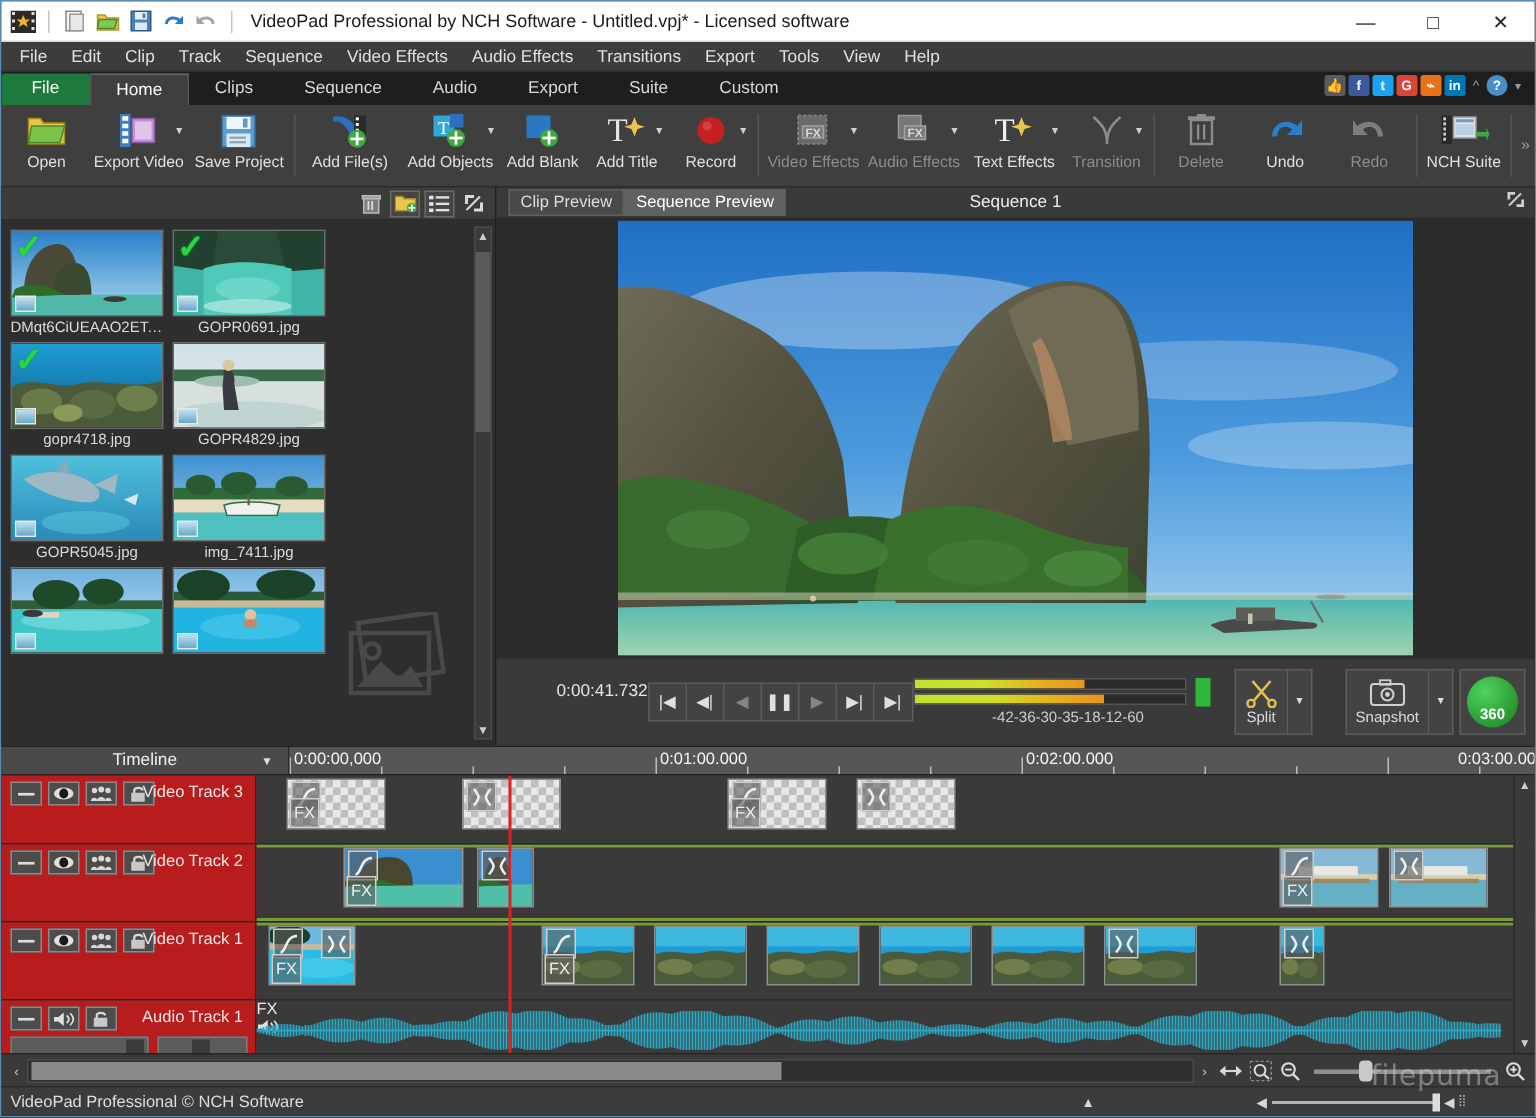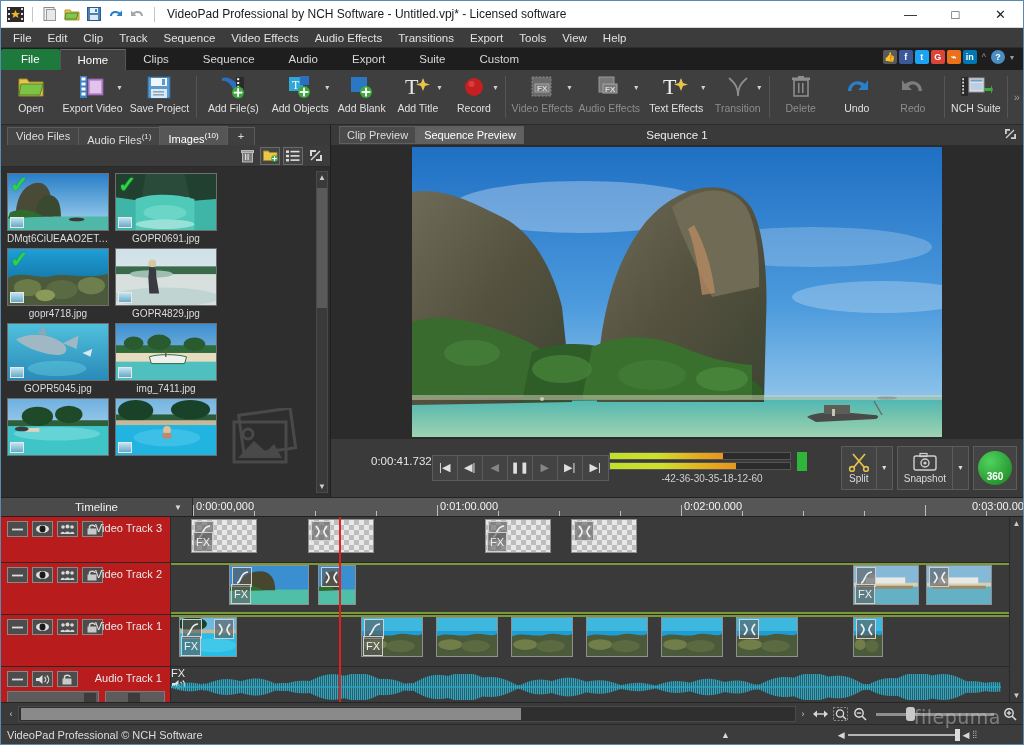--- a/index.html
+++ b/index.html
@@ -484,26 +484,20 @@
         </div>
         <div class="lbl">NCH Suite</div>
       </div>
       <div class="rsep"></div>
       <div class="chev">»</div>
     </div>
 
   <div class="main">
 
     <div class="browser">
-      <div class="btabs" id="btabs">
-          <div class="btab"><span>Video Files</span></div>
-          <div class="btab"><span>Audio Files</span><sup>(1)</sup></div>
-          <div class="btab active"><span>Images</span><sup>(10)</sup></div>
-          <div class="btab plus">+</div>
-        </div>
       <div class="btoolbar">
         <div class="btool">
           <svg width="13" height="14" viewBox="0 0 13 14">
               <rect x="1.5" y="3" width="10" height="10" fill="#7d7d7d" stroke="#bbb"></rect>
               <rect x="0.5" y="1.5" width="12" height="2" fill="#9a9a9a" stroke="#bbb"></rect>
               <rect x="4" y="5" width="1.2" height="6" fill="#ddd"></rect>
               <rect x="6.5" y="5" width="1.2" height="6" fill="#ddd"></rect>
             </svg>
         </div>
         <div class="btool box">
@@ -790,21 +784,21 @@
         <div class="pright">
           <div class="pbtn">
             <svg width="22" height="20" viewBox="0 0 22 20">
                 <path d="M5 2 L16 15 M17 2 L6 15" stroke="#e0c24a" stroke-width="1.8" fill="none"></path>
                 <circle cx="4" cy="17" r="2.4" fill="none" stroke="#e0c24a" stroke-width="1.6"></circle>
                 <circle cx="18" cy="17" r="2.4" fill="none" stroke="#e0c24a" stroke-width="1.6"></circle>
               </svg>
             <span class="lbl">Split</span>
           </div>
           <div class="pdrop">▼</div>
-          <div class="pbtn" style="margin-left:4px;">
+          <div class="pbtn" style="margin-left:22px;">
             <svg width="26" height="20" viewBox="0 0 26 20">
                 <rect x="2" y="4" width="22" height="14" rx="2" fill="none" stroke="#cfcfcf" stroke-width="1.4"></rect>
                 <rect x="8" y="1.5" width="7" height="3" fill="none" stroke="#cfcfcf" stroke-width="1.2"></rect>
                 <circle cx="13" cy="11" r="4" fill="none" stroke="#cfcfcf" stroke-width="1.4"></circle>
                 <circle cx="13" cy="11" r="1.6" fill="#cfcfcf"></circle>
               </svg>
             <span class="lbl">Snapshot</span>
           </div>
           <div class="pdrop">▼</div>
           <div class="pbtn" style="margin-left:4px;padding:0 4px;">

